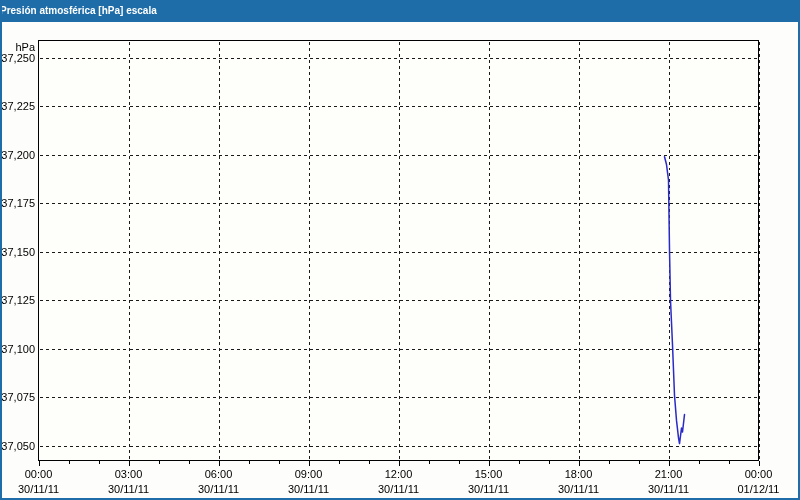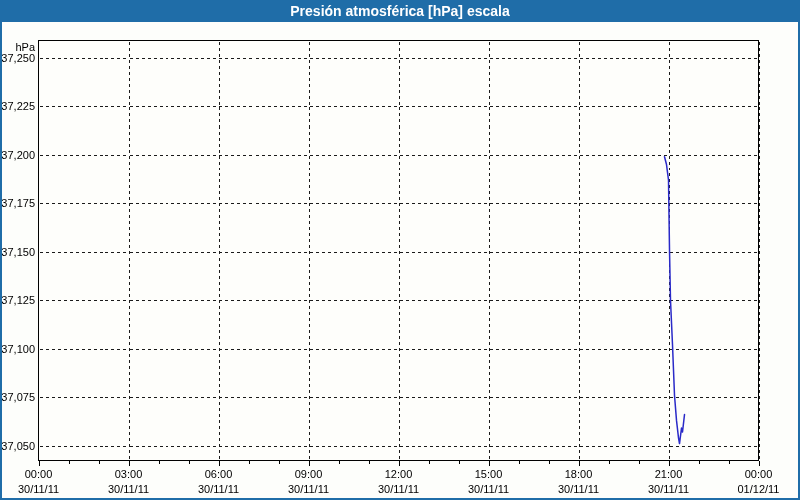--- a/index.html
+++ b/index.html
@@ -18,23 +18,22 @@
     font-family: "Liberation Sans", sans-serif;
   }
   .titlebar {
     position: absolute;
     left: 0; top: 0; right: 0;
     height: 22px;
     z-index: 2;
   }
   .titlebar span {
     display: block;
-    text-align: center;
     line-height: 22px;
-    font-size: 14px;
+    font-size: 10px;
     font-weight: bold;
   }
   .frame {
     position: absolute;
     inset: 0;
     border: 2px solid;
     box-sizing: border-box;
     z-index: 3;
     pointer-events: none;
   }

